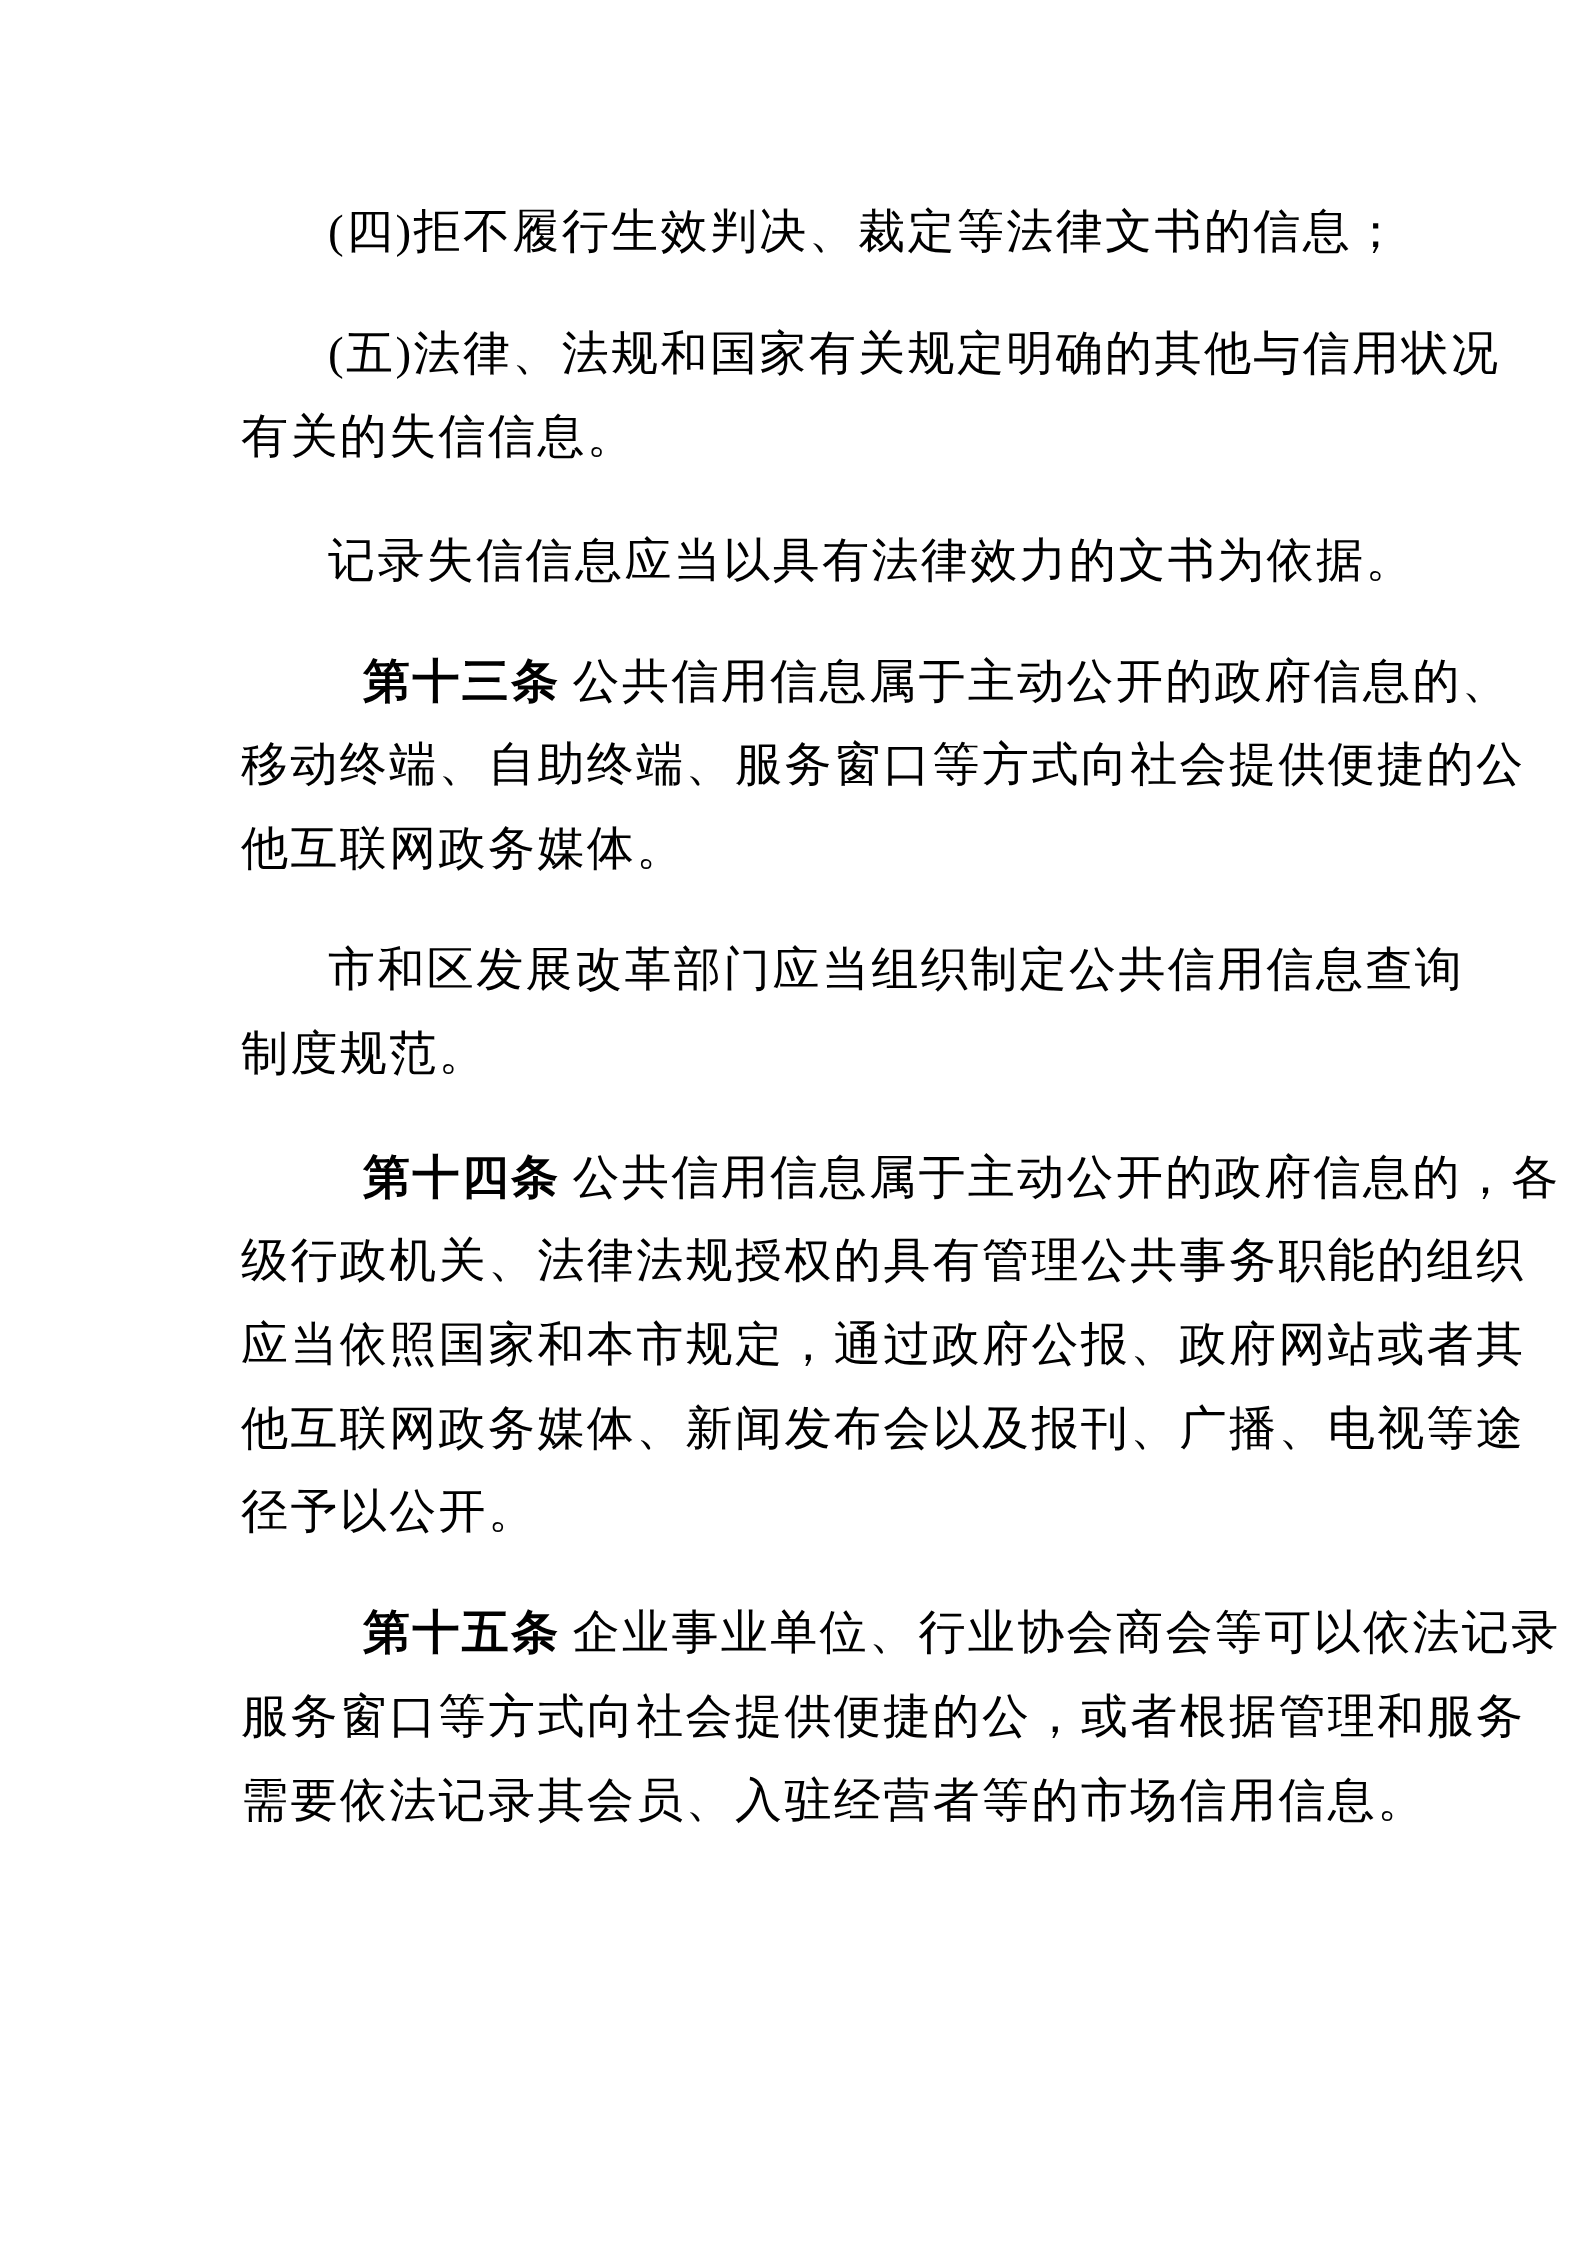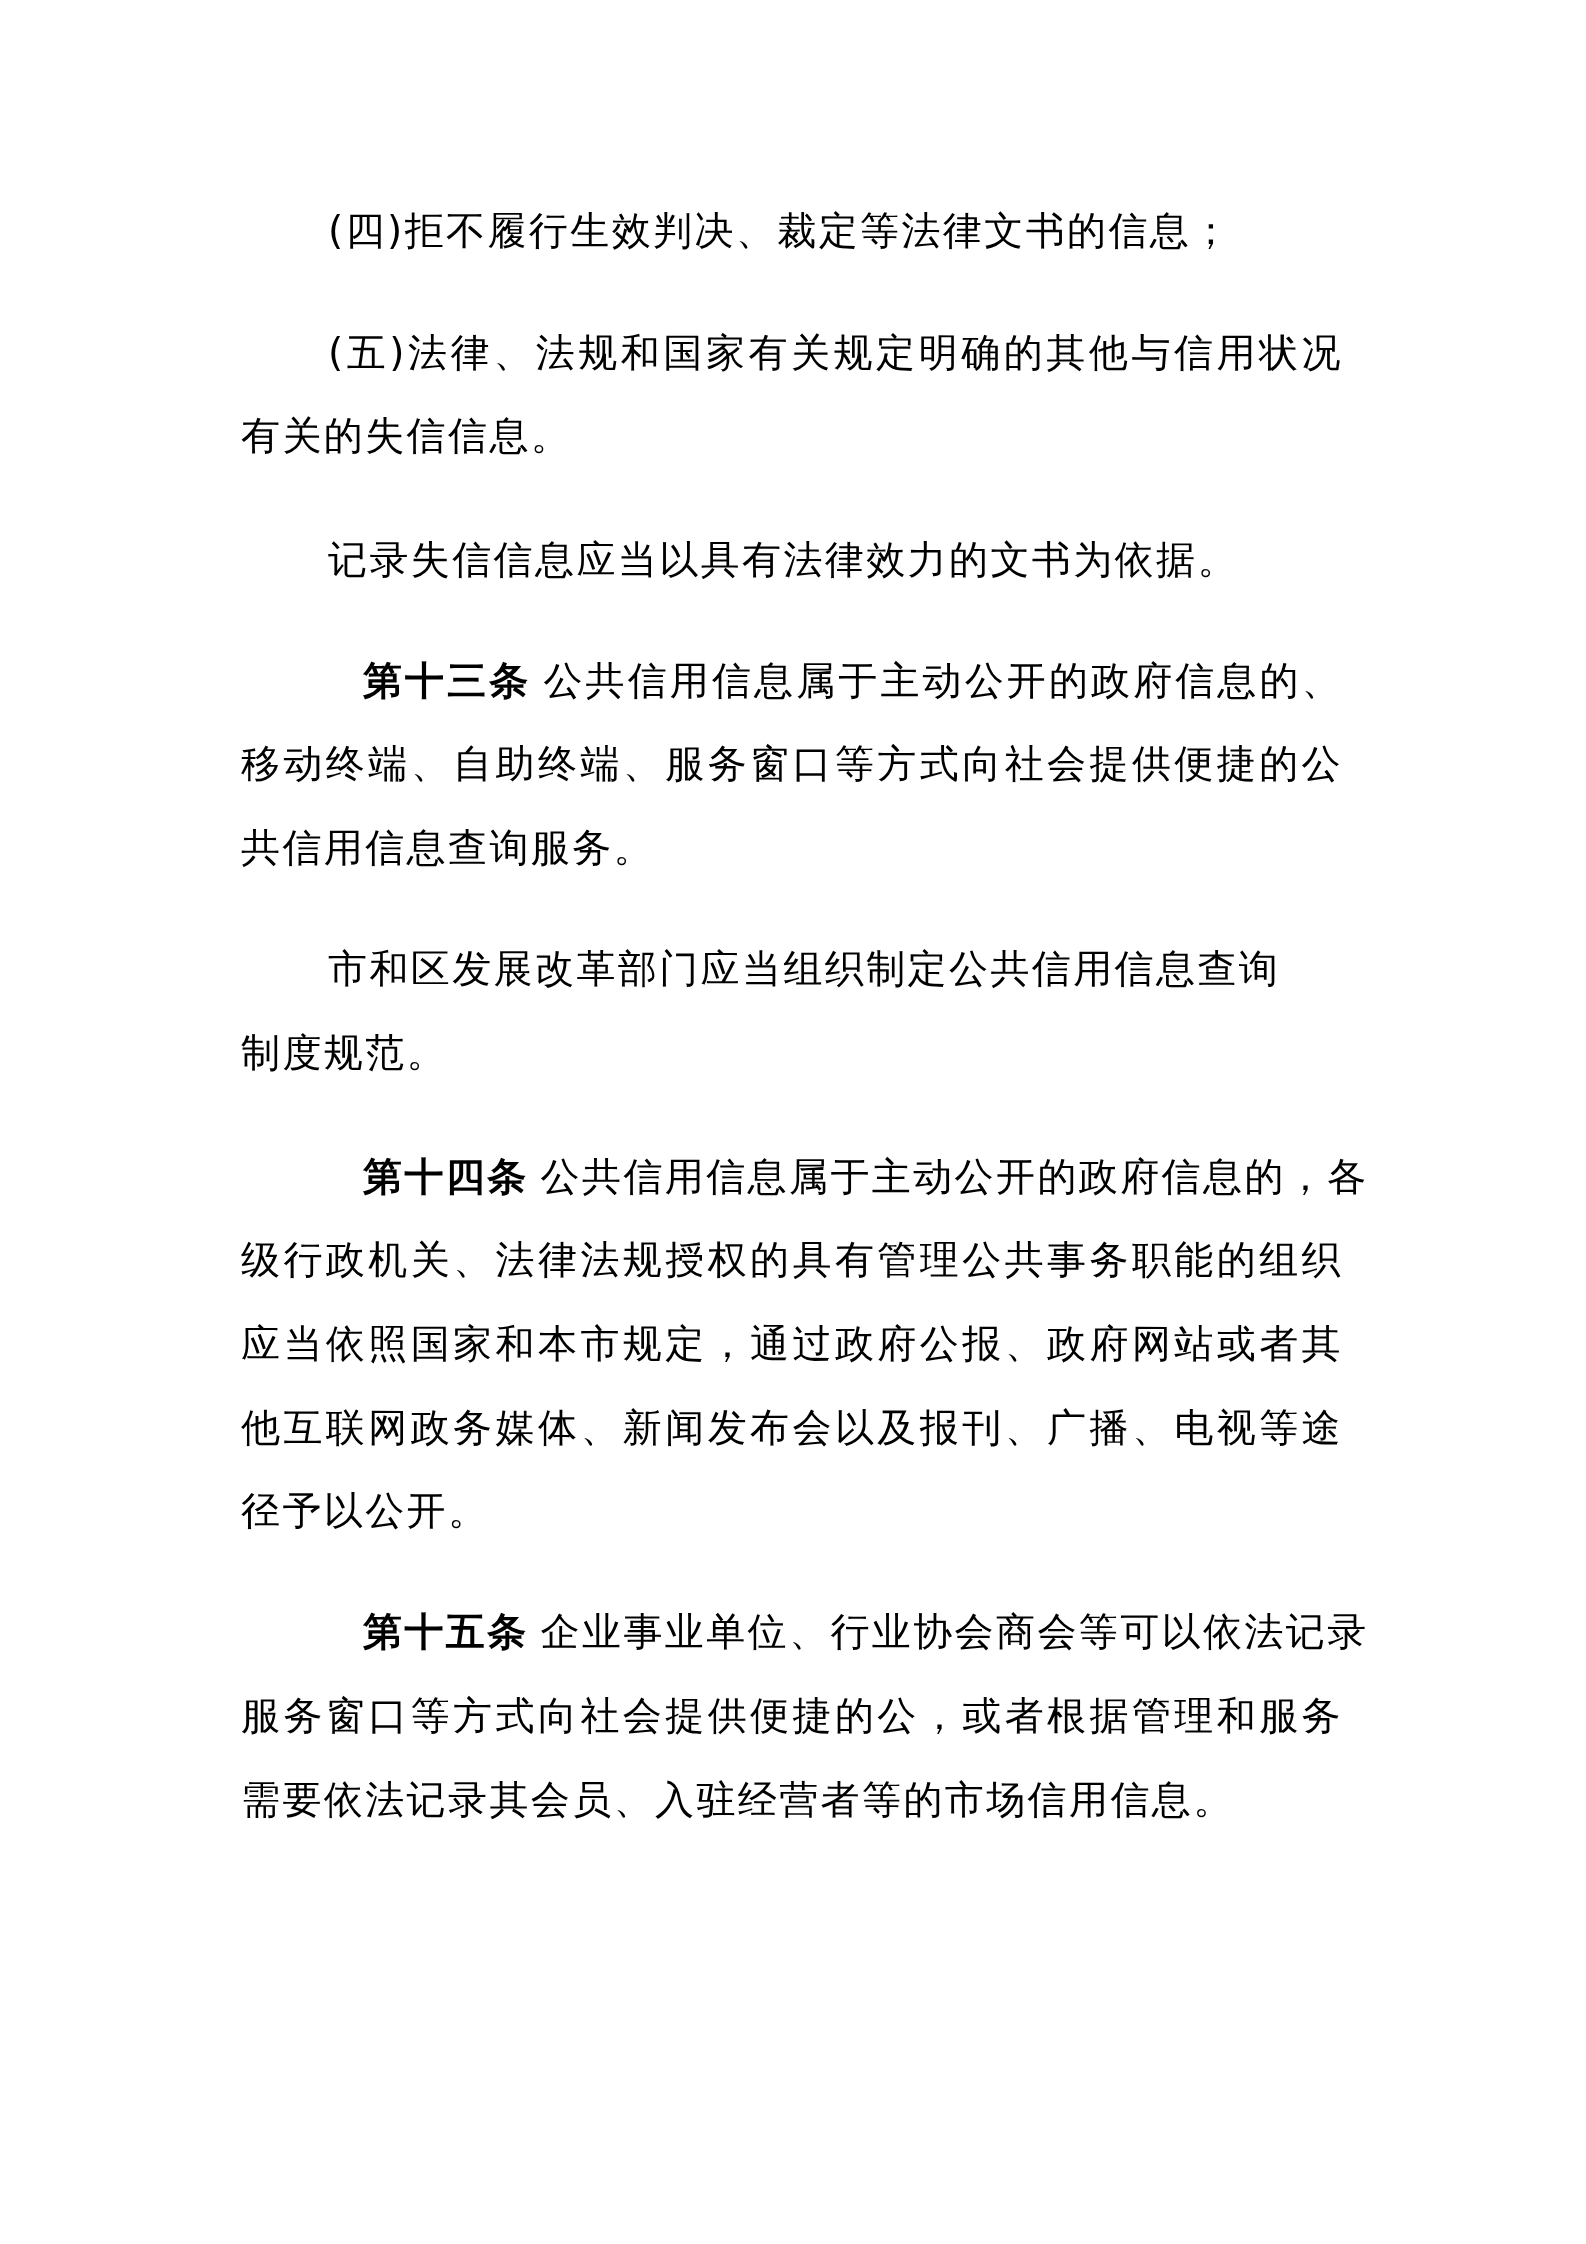--- a/index.html
+++ b/index.html
@@ -22,23 +22,24 @@
       width: 1586px;
       height: 2244px;
       background: #ffffff;
     }
     .line {
       position: absolute;
       left: 241px;
       width: 1102px;
       height: 60px;
       line-height: 60px;
-      font-size: 39px;
+      font-size: 47px;
       white-space: nowrap;
       letter-spacing: 2.4px;
+      font-family: Liberation Serif, serif;
     }
     .line.indent {
       left: 328px;
       width: 1015px;
     }
     .line.full {
       text-align: justify;
       text-align-last: justify;
     }
     .bold {
@@ -56,21 +57,21 @@
 
   <div class="line indent full" style="top:323px">(五)法律、法规和国家有关规定明确的其他与信用状况</div>
   <div class="line" style="top:406px">有关的失信信息。</div>
 
   <div class="line indent" style="top:530px">记录失信信息应当以具有法律效力的文书为依据。</div>
 
   <div class="line indent full" style="top:651px">
     <span class="bold">第十三条</span><span>公共信用信息属于主动公开的政府信息的、</span>
   </div>
   <div class="line full" style="top:734px">移动终端、自助终端、服务窗口等方式向社会提供便捷的公</div>
-  <div class="line" style="top:818px">共信用信息查询服务。</div>
+  <div class="line" style="top:818px">他互联网政务媒体。</div>
 
   <div class="line indent" style="top:939px">市和区发展改革部门应当组织制定公共信用信息查询</div>
   <div class="line" style="top:1023px">制度规范。</div>
 
   <div class="line indent full" style="top:1147px">
     <span class="bold">第十四条</span><span>公共信用信息属于主动公开的政府信息的，各</span>
   </div>
   <div class="line full" style="top:1314px">应当依照国家和本市规定，通过政府公报、政府网站或者其</div>
   <div class="line full" style="top:1230px">级行政机关、法律法规授权的具有管理公共事务职能的组织</div>
   <div class="line full" style="top:1398px">他互联网政务媒体、新闻发布会以及报刊、广播、电视等途</div>

